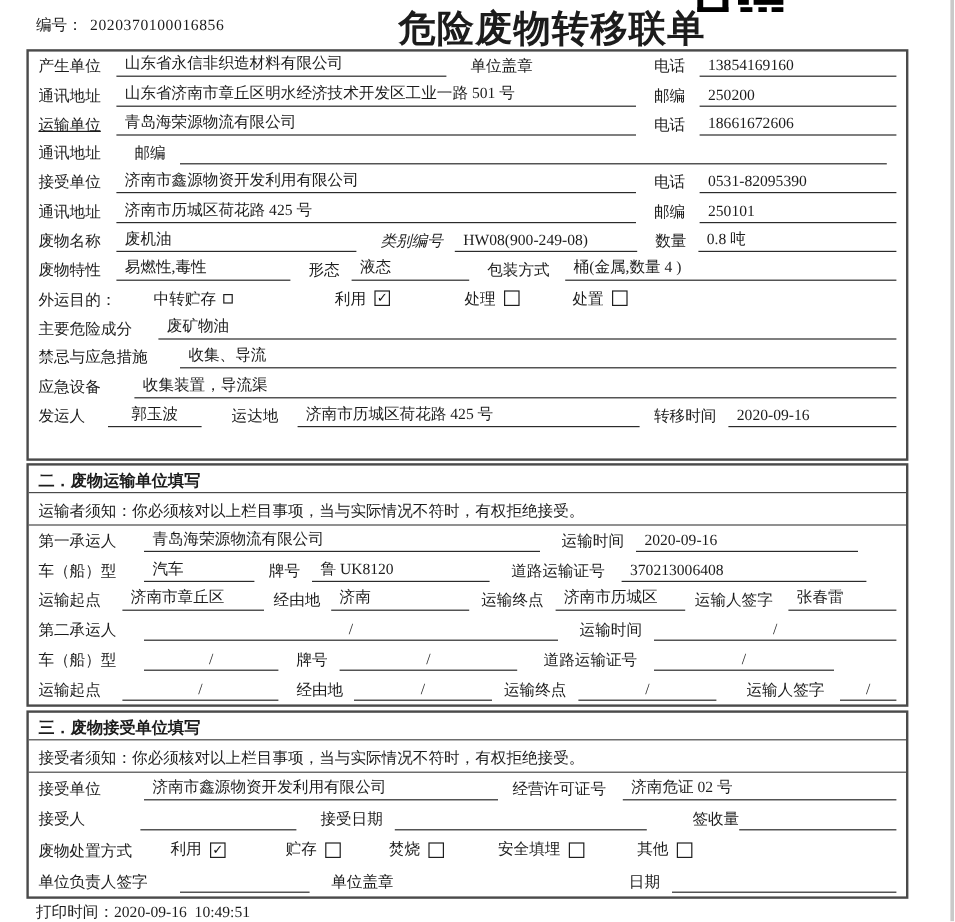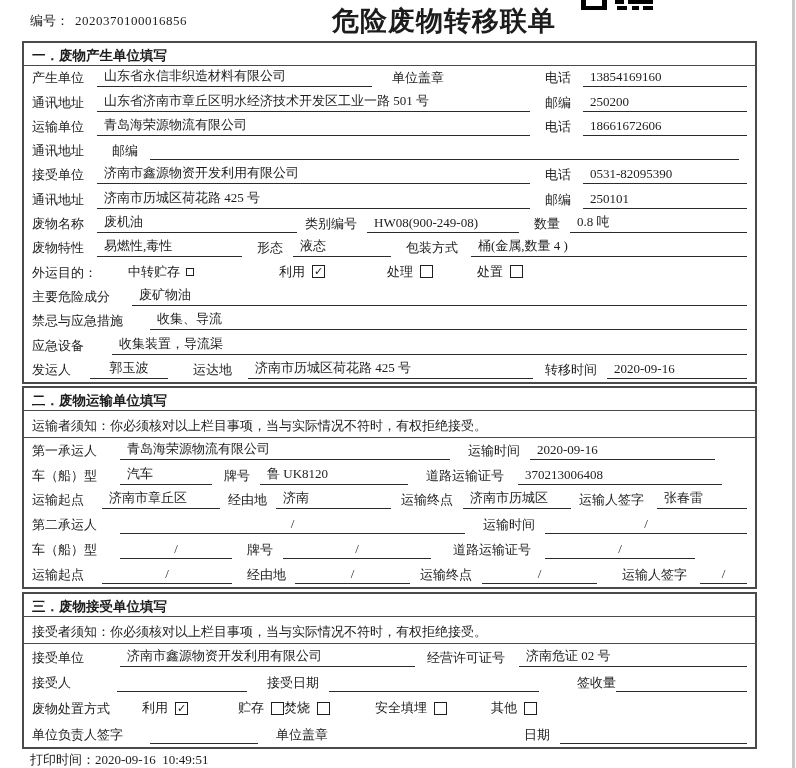--- a/index.html
+++ b/index.html
@@ -6,21 +6,21 @@
   html,body { background:#fff; }
   .page {
     position:relative; width:796px; height:768px; background:#ffffff;
     font-family:"Liberation Serif","DejaVu Serif",serif;
     font-size:13px; color:#1c1c1c; overflow:hidden;
   }
   
   .serial { position:absolute; left:30px; top:12px; white-space:pre; }
   .serial .sv { margin-left:6px; letter-spacing:0.5px; }
   .title {
-    position:absolute; left:332px; top:3px; font-size:27px; font-weight:bold;
+    position:absolute; left:332px; top:3px; font-size:31px; font-weight:bold;
     font-family:"Liberation Sans","DejaVu Sans",sans-serif; letter-spacing:1px;
   }
   .qr { position:absolute; left:581px; top:0; }
   .edge { position:absolute; right:1px; top:0; width:3px; height:768px; background:#c9c9c9; }
   
   .sec { position:absolute; left:22px; width:735px; border:2px solid #4a4a4a; background:#fff; }
   .s1 { top:41px;  height:343px; }
   .s2 { top:386px; height:203px; }
   .s3 { top:592px; height:157px; }
   .sec-h {
@@ -63,37 +63,36 @@
     <rect x="21" y="0" width="5" height="10" fill="#000"></rect>
     <rect x="0" y="6" width="26" height="4" fill="#000"></rect>
     <rect x="34" y="0" width="9" height="4" fill="#000"></rect>
     <rect x="47" y="0" width="25" height="4" fill="#000"></rect>
     <rect x="36" y="6" width="10" height="4" fill="#000"></rect>
     <rect x="51" y="6" width="7" height="4" fill="#000"></rect>
     <rect x="62" y="6" width="10" height="4" fill="#000"></rect>
   </svg>
 
   <div class="sec s1">
-    <div class="sec-h">一．废物产生单位填写</div>
     <div class="rows">
         <div class="frow">
           <span class="lbl" style="width: 65px;">产生单位</span>
           <span class="val" style="width: 275px;">山东省永信非织造材料有限公司</span>
           <span class="lbl" style="width: 75px; margin-left: 20px;">单位盖章</span>
           <span class="lbl" style="width: 38px; margin-left: 78px;">电话</span>
           <span class="val fill">13854169160</span>
         </div>
         <div class="frow">
           <span class="lbl" style="width: 65px;">通讯地址</span>
           <span class="val" style="width: 433px;">山东省济南市章丘区明水经济技术开发区工业一路 501 号</span>
           <span class="lbl" style="width: 38px; margin-left: 15px;">邮编</span>
           <span class="val fill">250200</span>
         </div>
         <div class="frow">
-          <span class="lbl" style="width: 65px;">运输单位</span>
+          <span class="lbl" style="width: 65px; text-decoration: underline;">运输单位</span>
           <span class="val" style="width: 433px;">青岛海荣源物流有限公司</span>
           <span class="lbl" style="width: 38px; margin-left: 15px;">电话</span>
           <span class="val fill">18661672606</span>
         </div>
         <div class="frow">
           <span class="lbl" style="width: 65px;">通讯地址</span>
           <span class="lbl" style="width: 38px; margin-left: 15px;">邮编</span>
           <span class="val fill" style="margin-right: 8px;"></span>
         </div>
         <div class="frow">
@@ -104,21 +103,21 @@
         </div>
         <div class="frow">
           <span class="lbl" style="width: 65px;">通讯地址</span>
           <span class="val" style="width: 433px;">济南市历城区荷花路 425 号</span>
           <span class="lbl" style="width: 38px; margin-left: 15px;">邮编</span>
           <span class="val fill">250101</span>
         </div>
         <div class="frow">
           <span class="lbl" style="width: 65px;">废物名称</span>
           <span class="val" style="width: 200px;">废机油</span>
-          <span class="lbl" style="width: 62px; margin-left: 8px;">类别编号</span>
+          <span class="lbl" style="width: 62px; margin-left: 20px; font-style: italic;">类别编号</span>
           <span class="val" style="width: 152px;">HW08(900-249-08)</span>
           <span class="lbl" style="width: 36px; margin-left: 15px;">数量</span>
           <span class="val fill">0.8 吨</span>
         </div>
         <div class="frow">
           <span class="lbl" style="width: 65px;">废物特性</span>
           <span class="val" style="width: 145px;">易燃性,毒性</span>
           <span class="lbl" style="width: 36px; margin-left: 15px;">形态</span>
           <span class="val" style="width: 98px;">液态</span>
           <span class="lbl" style="width: 65px; margin-left: 15px;">包装方式</span>
@@ -242,21 +241,21 @@
         <div class="frow">
           <span class="lbl" style="width: 100px;">废物处置方式</span>
           <span class="chk" style="margin-left: 10px;">
             <span>利用</span>
             <span class="box">✓</span>
           </span>
           <span class="chk" style="margin-left: 50px;">
             <span>贮存</span>
             <span class="box"></span>
           </span>
-          <span class="chk" style="">
+          <span class="chk" style="margin-left: 40px;">
             <span>焚烧</span>
             <span class="box"></span>
           </span>
           <span class="chk" style="margin-left: 45px;">
             <span>安全填埋</span>
             <span class="box"></span>
           </span>
           <span class="chk" style="margin-left: 44px;">
             <span>其他</span>
             <span class="box"></span>

